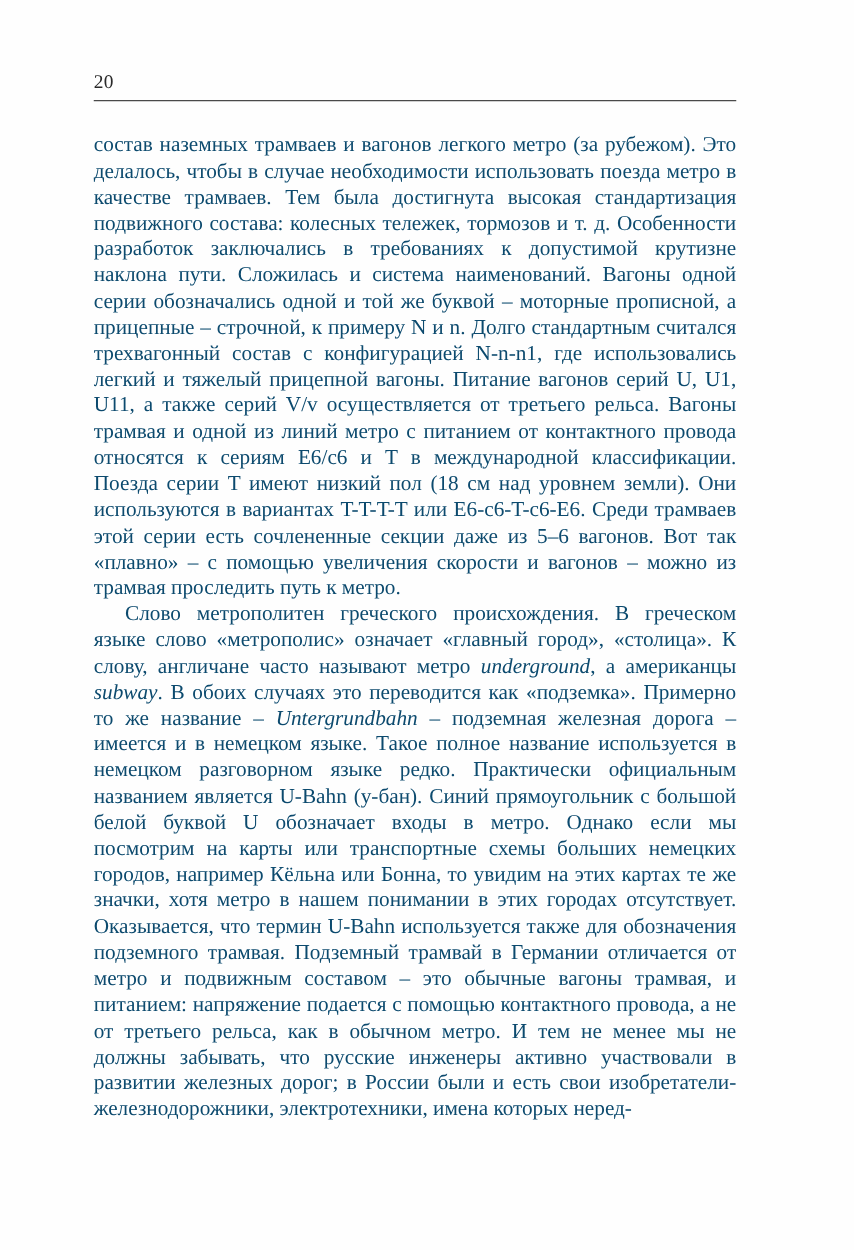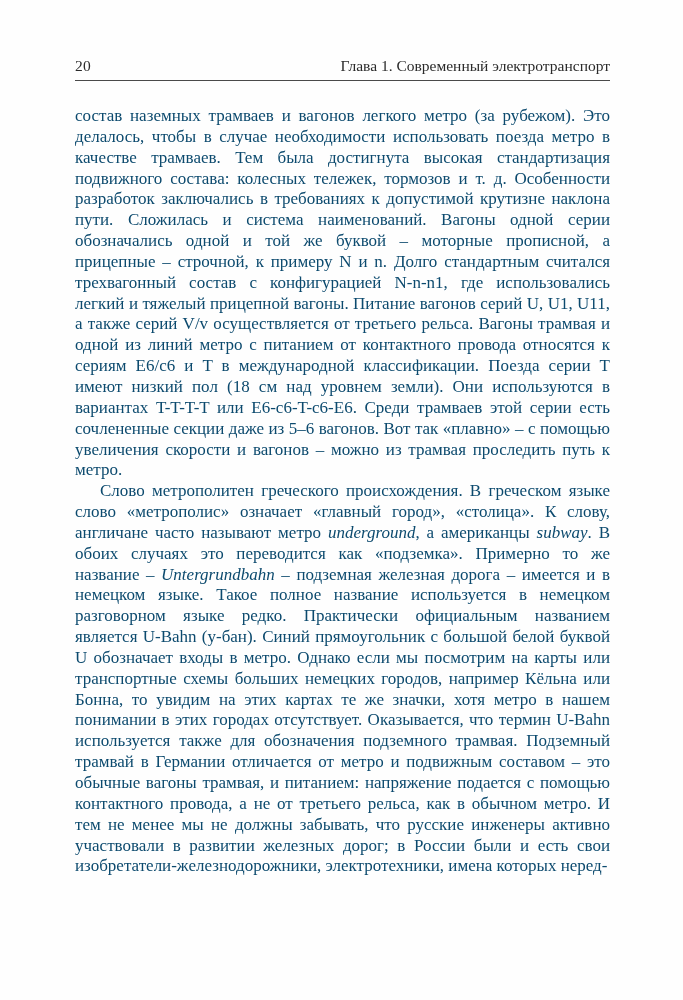--- a/index.html
+++ b/index.html
@@ -5,21 +5,21 @@
   html, body {
     margin: 0;
     padding: 0;
     background: #ffffff;
   }
   .page {
     position: relative;
     width: 683px;
     height: 1000px;
     box-sizing: border-box;
-    padding: 57px 73px 0 75px;
+    padding: 57px 94px 0 75px;
     background: #fefefe;
     overflow: hidden;
     font-family: "Liberation Serif", "DejaVu Serif", serif;
     color: #1f1f1f;
   }
   .running-head {
     display: flex;
     justify-content: space-between;
     align-items: baseline;
     font-size: 15.5px;
@@ -55,20 +55,19 @@
   }
   .body-text em {
   }
 </style>
 </head>
 <body>
 
 <div class="page">
   <div class="running-head">
     <span class="page-num">20</span>
-    <span class="chapter">Глава 1. Современный электротранспорт</span>
   </div>
   <div class="rule"></div>
   <div class="body-text" lang="ru">
       <p class=""><span>состав наземных трамваев и вагонов легкого метро (за рубежом). Это делалось, чтобы в случае необходимости использовать поезда метро в качестве трамваев. Тем была достигнута высокая стандартизация подвижного состава: колесных тележек, тормозов и т. д. Особенности разработок заключались в требованиях к допустимой крутизне наклона пути. Сложилась и система наименований. Вагоны одной серии обозначались одной и той же буквой – моторные прописной, а прицепные – строчной, к примеру N и n. Долго стандартным считался трехвагонный состав с конфигурацией N-n-n1, где использовались легкий и тяжелый прицепной вагоны. Питание вагонов серий U, U1, U11, а также серий V/v осуществляется от третьего рельса. Вагоны трамвая и одной из линий метро с питанием от контактного провода относятся к сериям E6/с6 и T в международной классификации. Поезда серии T имеют низкий пол (18 см над уровнем земли). Они используются в вариантах T-T-T-T или E6-с6-T-с6-E6. Среди трамваев этой серии есть сочлененные секции даже из 5–6 вагонов. Вот так «плавно» – с помощью увеличения скорости и вагонов – можно из трамвая проследить путь к метро.</span></p>
       <p class="indent"><span>Слово метрополитен греческого происхождения. В греческом языке слово «метрополис» означает «главный город», «столица». К слову, англичане часто называют метро </span><em>underground</em><span>, а американцы </span><em>subway</em><span>. В обоих случаях это переводится как «подземка». Примерно то же название – </span><em>Untergrundbahn</em><span> – подземная железная дорога – имеется и в немецком языке. Такое полное название используется в немецком разговорном языке редко. Практически официальным названием является U-Bahn (у-бан). Синий прямоугольник с большой белой буквой U обозначает входы в метро. Однако если мы посмотрим на карты или транспортные схемы больших немецких городов, например Кёльна или Бонна, то увидим на этих картах те же значки, хотя метро в нашем понимании в этих городах отсутствует. Оказывается, что термин U-Bahn используется также для обозначения подземного трамвая. Подземный трамвай в Германии отличается от метро и подвижным составом – это обычные вагоны трамвая, и питанием: напряжение подается с помощью контактного провода, а не от третьего рельса, как в обычном метро. И тем не менее мы не должны забывать, что русские инженеры активно участвовали в развитии железных дорог; в России были и есть свои изобретатели-железнодорожники, электротехники, имена которых неред-</span></p>
     </div>
 </div>
 
 </body></html>

